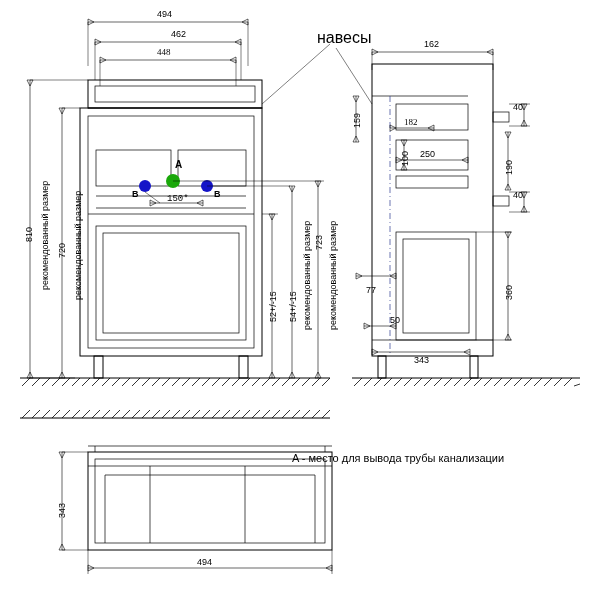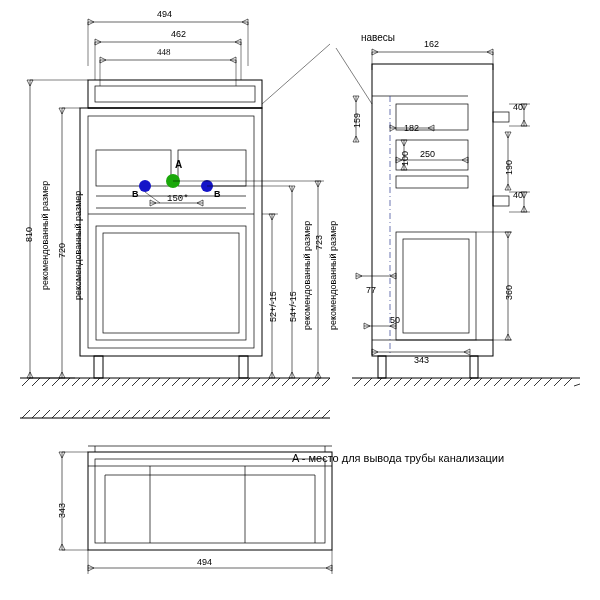--- a/index.html
+++ b/index.html
@@ -245,40 +245,40 @@
       <line class="ext" x1="332" y1="550" x2="332" y2="574"></line>
     </g>
 
   </svg>
 
   <div class="lbl" style="left:157px;top:9px;">494</div>
   <div class="lbl" style="left:171px;top:29px;">462</div>
   <div class="lbl" style="left:157px;top:47px;font-family:Liberation Serif, serif;">448</div>
   <div class="lbl" style="left:167px;top:194px;font-family:Liberation Mono, monospace;">150*</div>
 
-  <div class="lbl" style="left:317px;top:33px;font-size:10px;margin-left:44px;">навесы</div>
+  <div class="lbl" style="left:317px;top:33px;font-size:16px;">навесы</div>
 
   <div class="lbl" style="left:175px;top:160px;font-size:10px;font-weight:bold;">A</div>
   <div class="lbl" style="left:132px;top:189px;font-size:9px;font-weight:bold;color:#000;">B</div>
   <div class="lbl" style="left:214px;top:189px;font-size:9px;font-weight:bold;color:#000;">B</div>
 
   <div class="lbl vert" style="left:24px;top:242px;transform:rotate(-90deg);">810</div>
   <div class="lbl vert" style="left:40px;top:290px;transform:rotate(-90deg);">рекомендованный размер</div>
   <div class="lbl vert" style="left:57px;top:258px;transform:rotate(-90deg);">720</div>
   <div class="lbl vert" style="left:73px;top:300px;transform:rotate(-90deg);">рекомендованный размер</div>
 
   <div class="lbl vert" style="left:268px;top:322px;transform:rotate(-90deg);">52+/-15</div>
   <div class="lbl vert" style="left:288px;top:322px;transform:rotate(-90deg);">54+/-15</div>
   <div class="lbl vert" style="left:302px;top:330px;transform:rotate(-90deg);">рекомендованный размер</div>
   <div class="lbl vert" style="left:328px;top:330px;transform:rotate(-90deg);">рекомендованный размер</div>
   <div class="lbl vert" style="left:314px;top:250px;transform:rotate(-90deg);">723</div>
 
   <div class="lbl" style="left:424px;top:39px;">162</div>
   <div class="lbl vert" style="left:352px;top:128px;transform:rotate(-90deg);">159</div>
-  <div class="lbl" style="left:404px;top:123px;">182</div>
+  <div class="lbl" style="left:404px;top:117px;font-family:Liberation Serif, serif;">182</div>
   <div class="lbl vert" style="left:400px;top:166px;transform:rotate(-90deg);">100</div>
   <div class="lbl" style="left:420px;top:149px;">250</div>
   <div class="lbl" style="left:513px;top:102px;">40</div>
   <div class="lbl vert" style="left:504px;top:175px;transform:rotate(-90deg);">190</div>
   <div class="lbl" style="left:513px;top:190px;">40</div>
   <div class="lbl" style="left:366px;top:265px;margin-top:20px;">77</div>
   <div class="lbl vert" style="left:504px;top:300px;transform:rotate(-90deg);">360</div>
   <div class="lbl" style="left:370px;top:315px;margin-left:20px;">50</div>
   <div class="lbl" style="left:414px;top:355px;">343</div>
 

